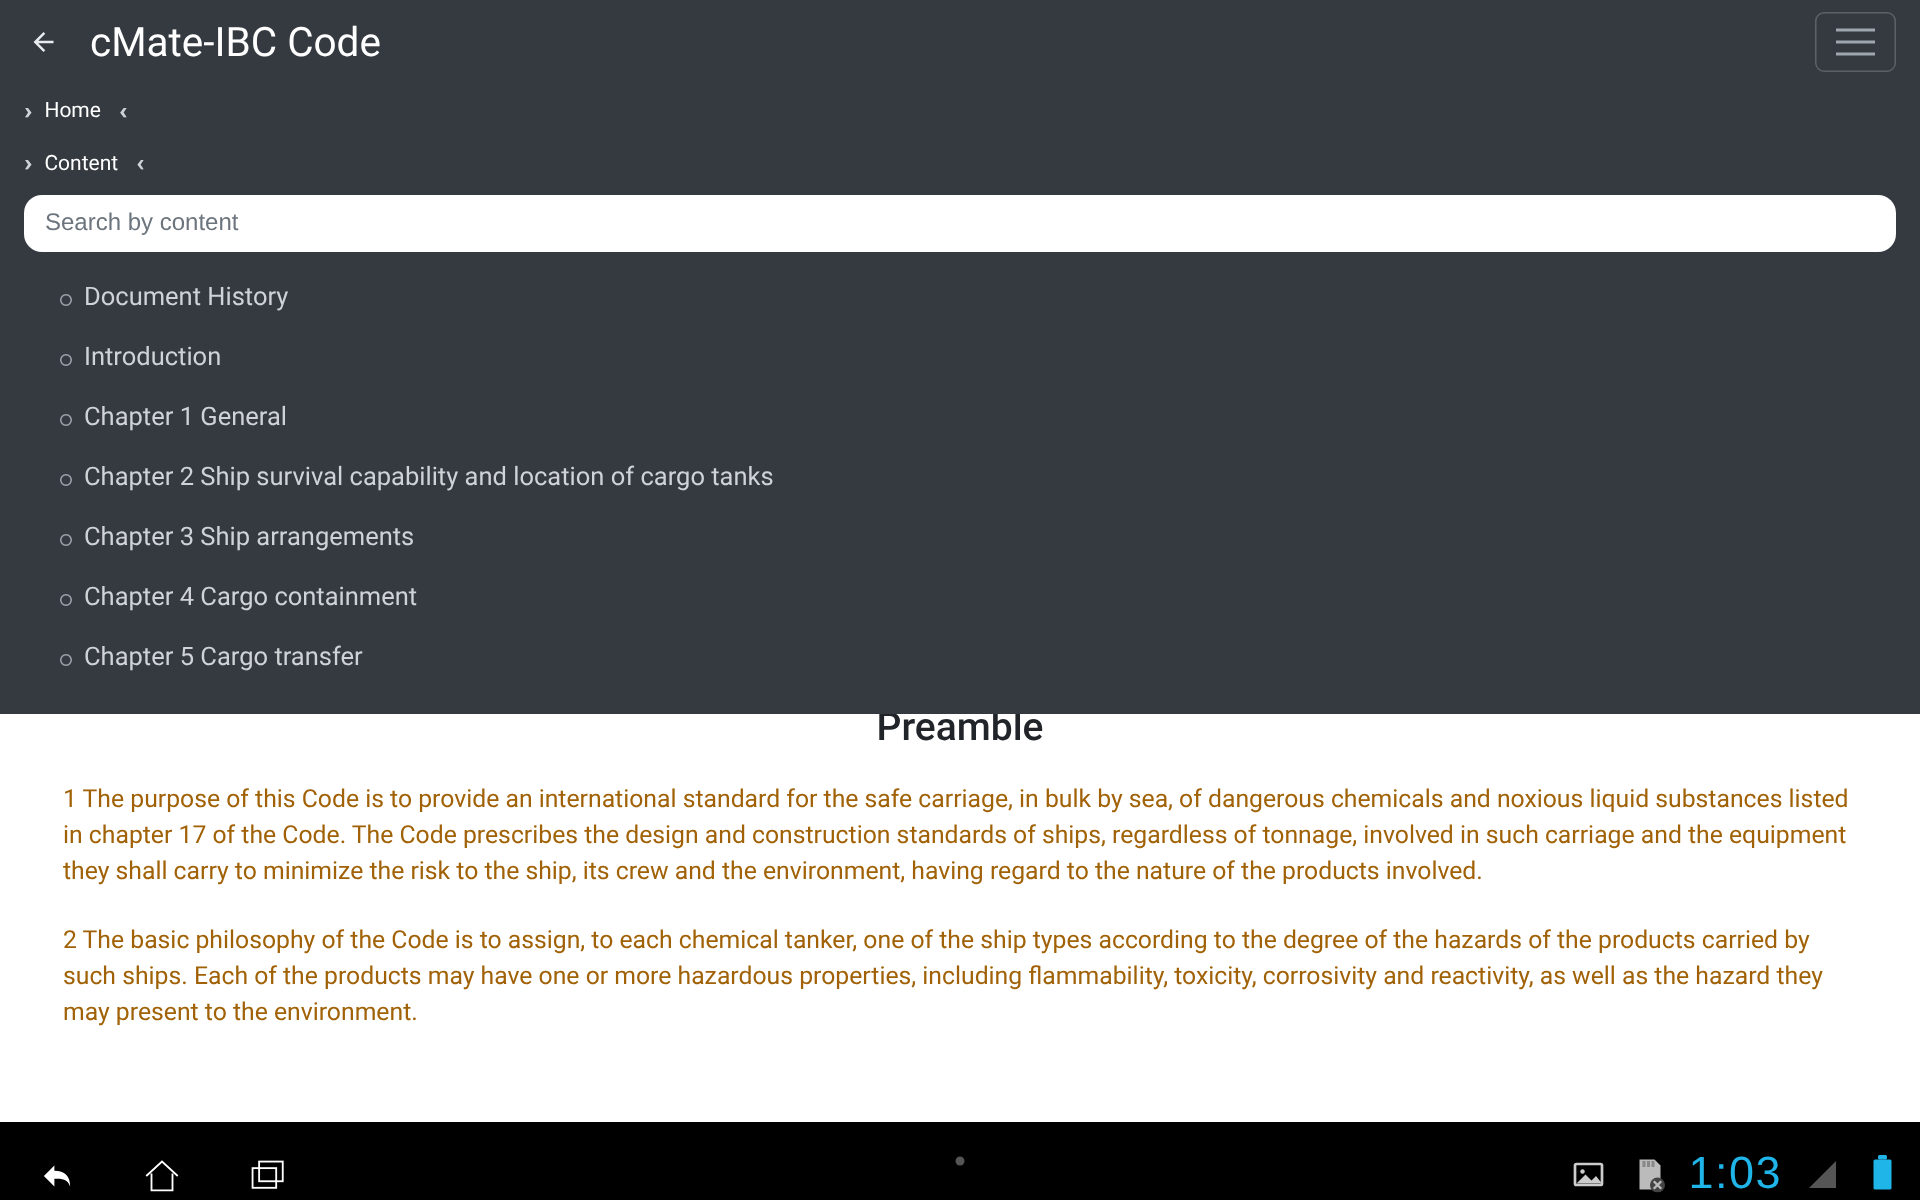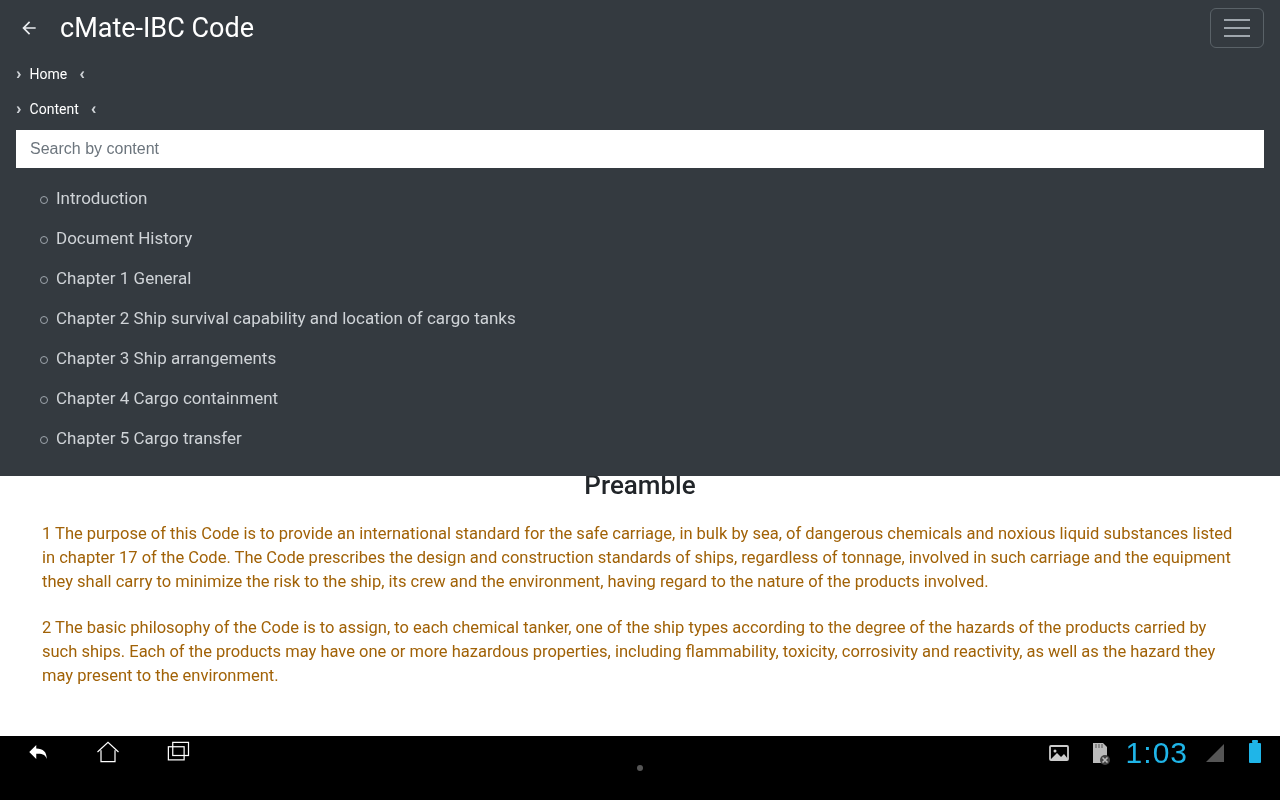--- a/index.html
+++ b/index.html
@@ -86,21 +86,21 @@
     color: #ffffff;
   }
 
   .search-row {
     padding: 4px 16px 0 16px;
   }
   .search-input {
     width: 100%;
     height: 38px;
     border: none;
-    border-radius: 0;
+    border-radius: 12px;
     background: #fff;
     padding: 6px 14px;
     font-size: 16px;
     color: #333;
     outline: none;
   }
   .search-input::placeholder {
     color: #6c757d;
   }
 
@@ -141,24 +141,24 @@
     margin-top: -6px;
   }
   .para {
     font-size: 16.5px;
     line-height: 1.46;
     color: #a16207;
     margin-top: 22px;
   }
 
   .system-bar {
-    height: 64px;
+    height: 52px;
     background: #000;
     display: flex;
-    align-items: flex-start;
+    align-items: flex-end;
     padding: 0 12px;
     gap: 48px;
     position: relative;
   }
   .sys-left { display: flex; align-items: center; gap: 38px; margin-left: 10px; }
   .sys-btn {
     width: 32px;
     height: 32px;
     display: flex;
     align-items: center;
@@ -252,22 +252,22 @@
       <span class="dbl-chevron">››</span>
       <span class="nav-label">Content</span>
       <span class="dbl-chevron">‹‹</span>
     </div>
 
     <div class="search-row">
       <input class="search-input" type="text" placeholder="Search by content" style="">
     </div>
 
     <ul class="toc">
+      <li>Document History</li>
       <li>Introduction</li>
-      <li>Document History</li>
       <li>Chapter 1 General</li>
       <li>Chapter 2 Ship survival capability and location of cargo tanks</li>
       <li>Chapter 3 Ship arrangements</li>
       <li>Chapter 4 Cargo containment</li>
       <li>Chapter 5 Cargo transfer</li>
     </ul>
 
   </div>
 
   <div class="content-area">

